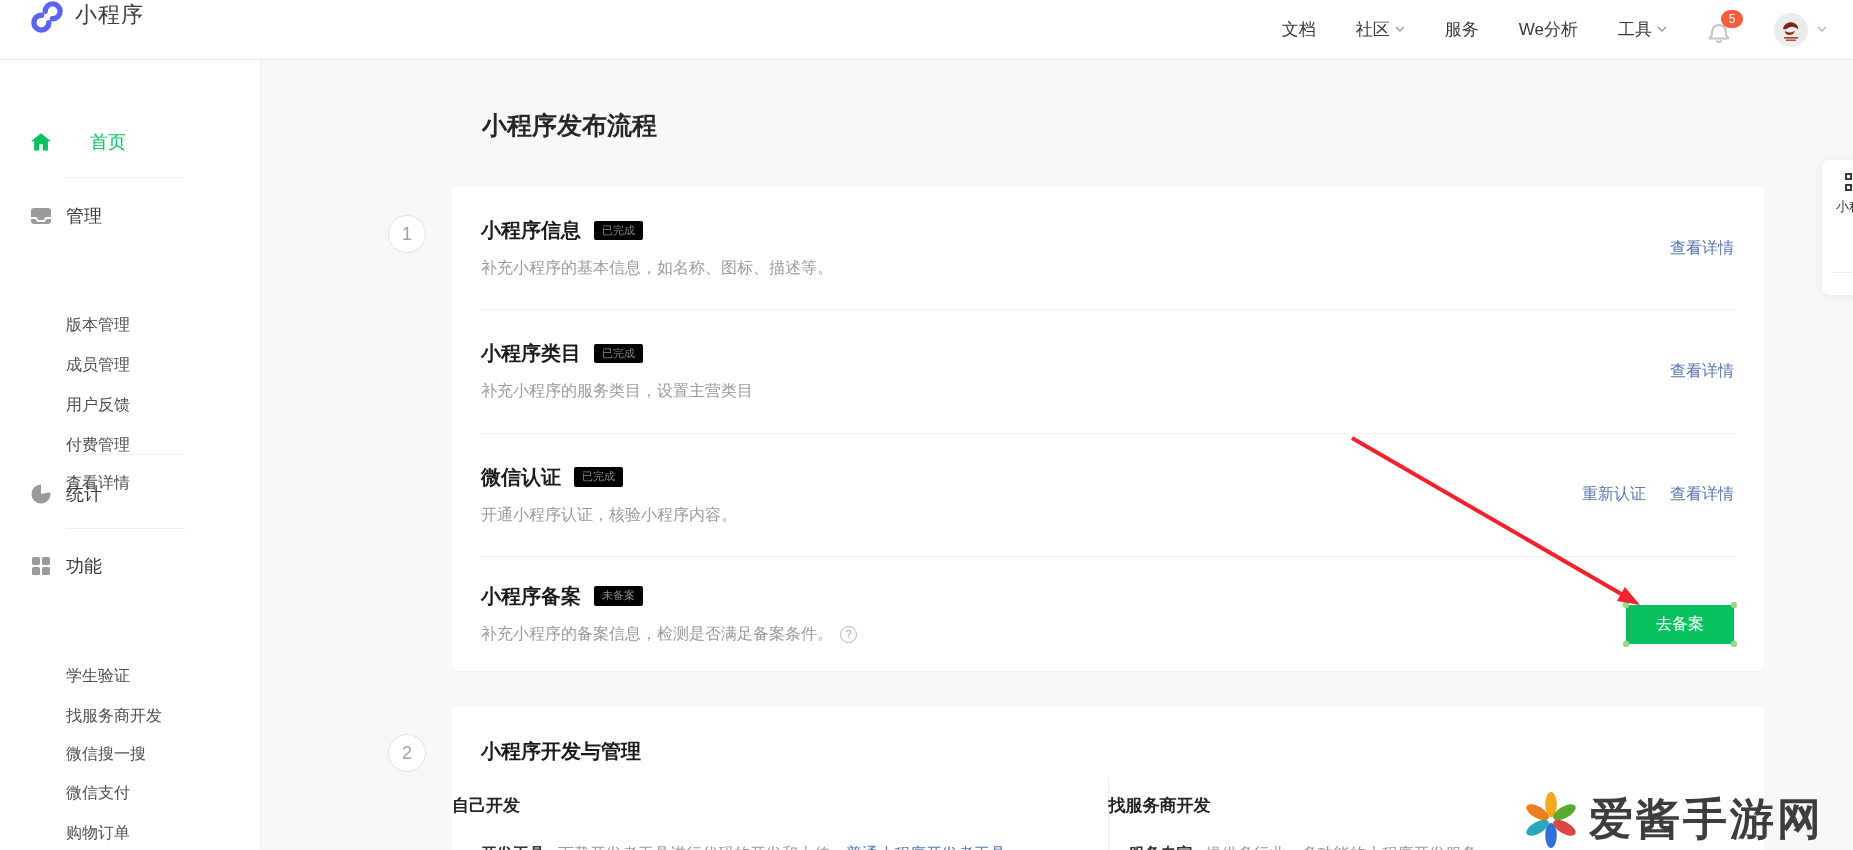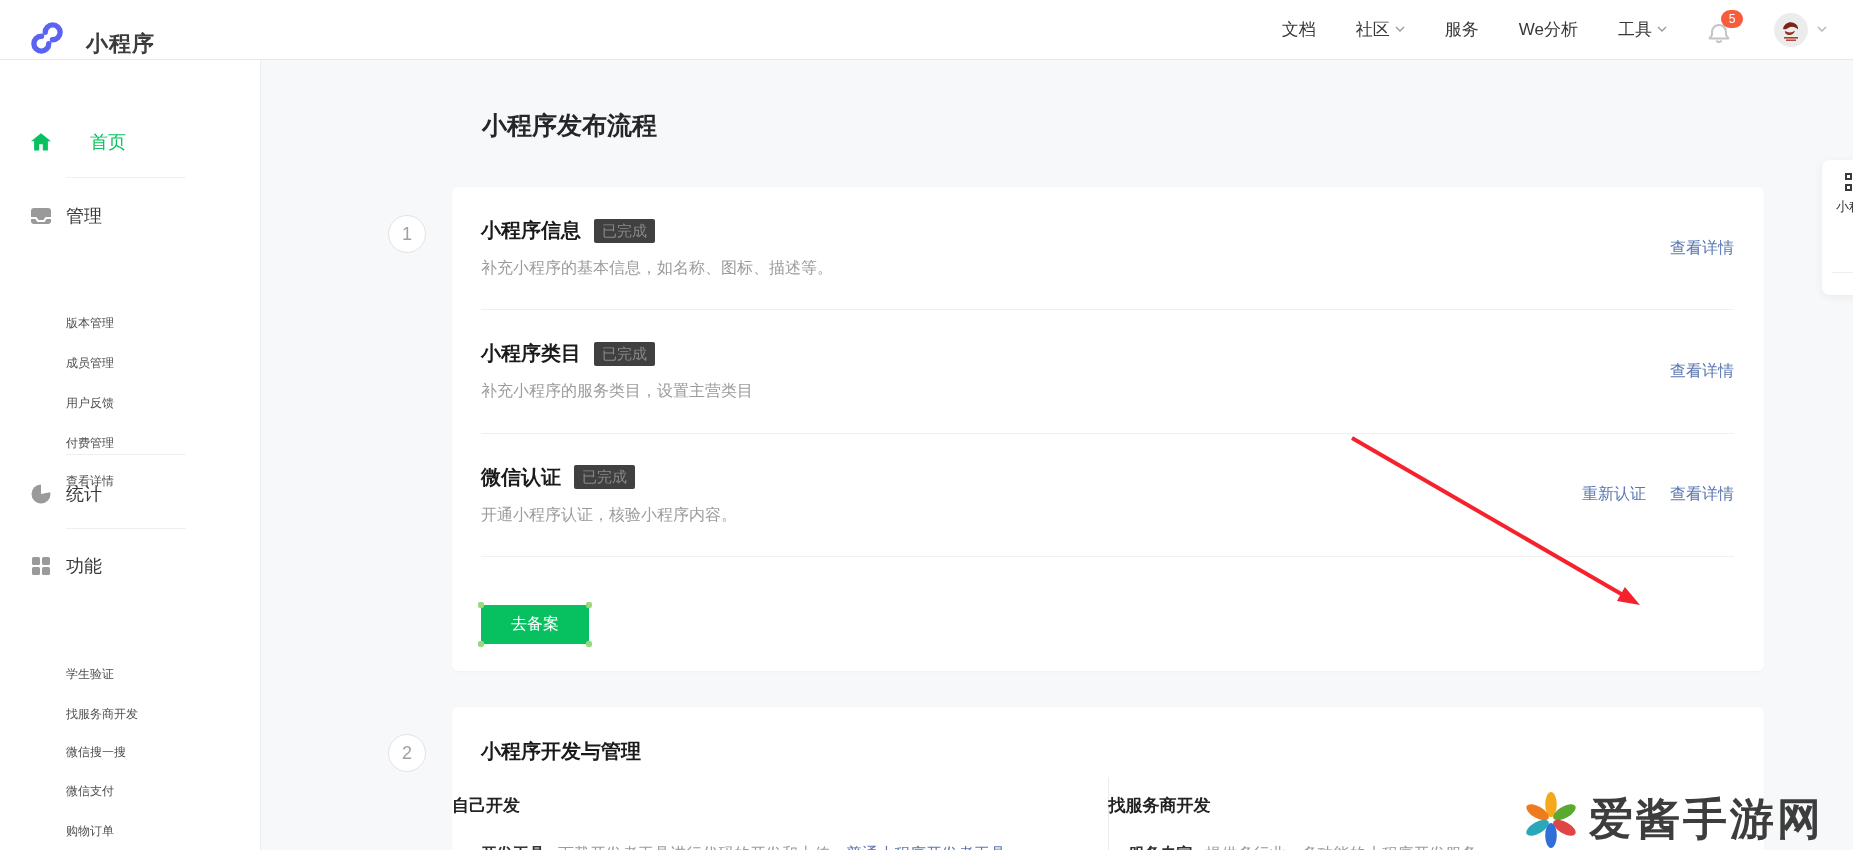--- a/index.html
+++ b/index.html
@@ -2,49 +2,49 @@
 <html><head>
 <meta charset="utf-8">
 <style>
   html,body{margin:0;padding:0;}
   body{width:1853px;height:850px;overflow:hidden;position:relative;background:#f7f8fa;
        font-family:"Liberation Sans","DejaVu Sans",sans-serif;color:#333;}
   .stage{position:absolute;inset:0;}
 
   
   .hdr{position:absolute;top:0;left:0;right:0;height:59px;background:#fff;border-bottom:1px solid #e8e8e8;z-index:30;}
-  .logo{position:absolute;left:30px;top:0;height:59px;display:flex;align-items:flex-end;gap:22px;font-weight:bold;}
+  .logo{position:absolute;left:30px;top:0;height:59px;display:flex;align-items:flex-start;gap:11px;}
   .logo-text{font-size:22px;color:#3c3c3c;letter-spacing:1px;}
   .nav{position:absolute;right:26px;top:0;height:59px;display:flex;align-items:center;gap:40px;}
   .nav-item{font-size:17px;color:#383838;display:flex;align-items:center;gap:5px;cursor:pointer;white-space:nowrap;}
   .chev{width:10px;height:7px;display:inline-block;}
   .bell-wrap{position:relative;width:26px;height:26px;}
   .bell-badge{position:absolute;top:-7px;left:14px;min-width:18px;height:18px;border-radius:9px;background:#f75c3c;
               color:#fff;font-size:12px;display:flex;align-items:center;justify-content:center;padding:0 2px;}
   .avatar-wrap{display:flex;align-items:center;gap:8px;}
 
   
   .sb{position:absolute;top:60px;left:0;width:260px;bottom:0;background:#fff;border-right:1px solid #ededed;z-index:20;}
   .sb-row{position:absolute;left:0;height:26px;display:flex;align-items:center;cursor:pointer;}
   .sb-icon{position:absolute;left:30px;width:22px;height:22px;display:flex;align-items:center;justify-content:center;}
   .sb-label{position:absolute;left:66px;font-size:18px;color:#383838;white-space:nowrap;}
   .sb-label.active{color:#07c160;margin-left:24px;}
-  .sb-sub{position:absolute;left:66px;font-size:12px;color:#4f4f4f;white-space:nowrap;cursor:pointer;}
+  .sb-sub{position:absolute;left:66px;font-size:16px;color:#4f4f4f;white-space:nowrap;cursor:pointer;}
   .sb-div{position:absolute;left:66px;width:120px;height:1px;background:#efefef;}
 
   
   .page-title{position:absolute;left:482px;top:109px;font-size:25px;font-weight:700;color:#262626;z-index:5;}
   .step-circle{position:absolute;width:36px;height:36px;border-radius:50%;background:#fff;border:1px solid #e3e3e7;
                color:#a0a0a8;font-size:18px;display:flex;align-items:center;justify-content:center;z-index:5;}
   .card{position:absolute;background:#fff;border-radius:6px;box-shadow:0 1px 3px rgba(0,0,0,0.03);z-index:4;}
   #card1{left:452px;top:187px;width:1312px;height:484px;}
   .crow{position:absolute;left:29px;right:30px;display:flex;align-items:center;justify-content:space-between;}
   .crow.bordered{border-bottom:1px solid #f0f0f0;}
   .rtitle{display:flex;align-items:center;gap:13px;font-size:20px;font-weight:700;color:#1a1a1a;}
-  .badge{font-size:15px;font-weight:400;color:#8a8a8a;background:#404040;padding:3px 8px;border-radius:2px;line-height:1.2;}
+  .badge{font-size:11px;font-weight:400;color:#8a8a8a;background:#000000;padding:3px 8px;border-radius:2px;line-height:1.2;}
   .rdesc{margin-top:14px;font-size:16px;color:#9b9b9b;display:flex;align-items:center;}
   .rlinks{display:flex;gap:24px;font-size:16px;}
   .blue-link{color:#5b78b0;cursor:pointer;white-space:nowrap;}
   .help-icon{display:inline-flex;width:15px;height:15px;border:1px solid #b5b5b5;border-radius:50%;color:#a5a5a5;
              font-size:11px;align-items:center;justify-content:center;margin-left:7px;}
   .btn-wrap{position:relative;margin-top:22px;}
   .go-btn{width:108px;height:39px;background:#07c160;color:#fff;font-size:16px;border:none;border-radius:4px;
           display:flex;align-items:center;justify-content:center;cursor:pointer;}
   .handle{position:absolute;width:6px;height:6px;background:#9ad77e;border-radius:2px;z-index:6;}
 
@@ -234,20 +234,30 @@
           </div>
         <div class="rdesc">开通小程序认证，核验小程序内容。</div>
       </div>
       <div class="rlinks">
         <span class="blue-link">重新认证</span>
         <span class="blue-link">查看详情</span>
       </div>
     </div>
 
     <div class="crow" style="top:369px;height:115px;">
+      <div>
+        <div class="rtitle">
+            <span>小程序备案</span>
+          <span class="badge">未备案</span>
+          </div>
+        <div class="rdesc">
+            <span>补充小程序的备案信息，检测是否满足备案条件。</span>
+          <span class="help-icon">?</span>
+          </div>
+      </div>
       <div class="btn-wrap">
         <button class="go-btn">去备案</button>
         <span class="handle" style="left:-3px;top:-3px;"></span>
         <span class="handle" style="right:-3px;top:-3px;"></span>
         <span class="handle" style="left:-3px;bottom:-3px;"></span>
         <span class="handle" style="right:-3px;bottom:-3px;"></span>
       </div>
     </div>
   </div>
 

